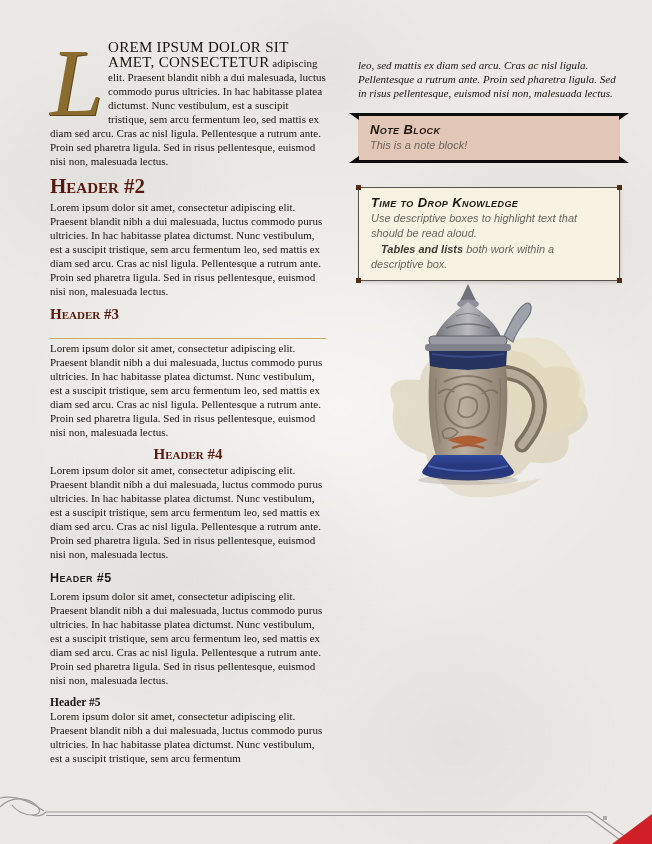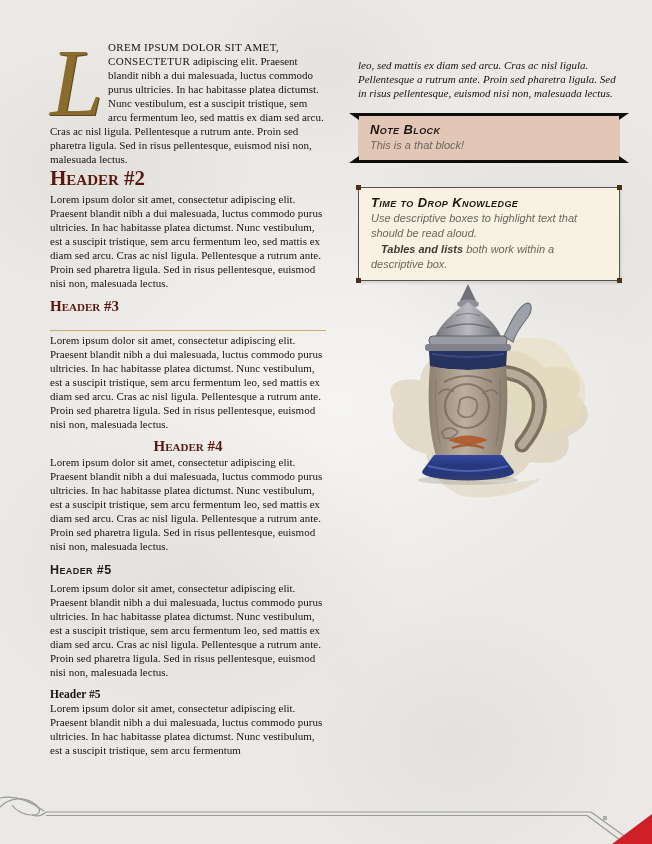--- a/index.html
+++ b/index.html
@@ -15,31 +15,31 @@
       radial-gradient(420px 320px at 52% 48%, rgba(255,255,255,.55), transparent 75%),
       #ebe9e5;
     color:#17130e;
   }
   .col{position:absolute;}
   .col-left{left:50px;top:40px;width:276px;}
   .col-right{left:358px;top:58px;width:262px;font-style:italic;}
   p{margin:0;font-size:11px;line-height:14px;}
   h1,h2,h3,h4{font-family:"Liberation Serif",serif;color:#58180D;font-variant:small-caps;margin:0;font-weight:700;}
   h1{font-size:27px;line-height:30px;margin-bottom:4px;letter-spacing:.5px;}
-  h2{font-size:21px;line-height:24px;margin-top:0;margin-bottom:2px;}
+  h2{font-size:21px;line-height:24px;margin-top:6px;margin-bottom:2px;}
   h3{font-size:15px;line-height:18px;margin-top:7px;margin-bottom:2px;border-bottom:1.5px solid #c9ad6a;padding-bottom:15px;}
   h4{font-size:15px;line-height:15px;margin-top:8px;margin-bottom:1px;text-align:center;}
   h5{font-family:"Liberation Sans",sans-serif;color:#1d1c1a;font-variant:small-caps;font-weight:700;
      font-size:12.5px;line-height:15px;margin:10px 0 3px 0;letter-spacing:.4px;}
   h6{font-family:"Liberation Serif",serif;color:#17130e;font-weight:700;font-size:11.5px;line-height:14px;margin:8px 0 0 0;}
   .dropcap{
     float:left;width:54px;font-size:96px;line-height:82px;font-style:italic;
     color:#8a6c2e;text-shadow:1px 1px 0 #5e471c;margin:2px 4px 0 0;
   }
-  .lead{text-transform:uppercase;font-size:11px;letter-spacing:.3px;}
+  .lead{text-transform:uppercase;font-size:15px;letter-spacing:.3px;}
   
   .note{
     position:relative;margin-top:13px;background:#e3c7b6;
     border-top:3px solid #0d0d0d;border-bottom:3px solid #0d0d0d;
     padding:5px 3px 7px 12px;
   }
   .wing{position:absolute;width:10px;height:7px;background:#0d0d0d;}
   .wing.tl{left:-9px;top:-3px;clip-path:polygon(0 0,100% 0,100% 100%);}
   .wing.tr{right:-9px;top:-3px;clip-path:polygon(0 0,100% 0,0 100%);}
   .wing.bl{left:-9px;bottom:-3px;clip-path:polygon(100% 0,100% 100%,0 100%);}
@@ -86,21 +86,21 @@
 
 <div class="col col-right">
   <p>leo, sed mattis ex diam sed arcu. Cras ac nisl ligula. Pellentesque a rutrum ante. Proin sed pharetra ligula. Sed in risus pellentesque, euismod nisi non, malesuada lectus.</p>
 
   <div class="note">
     <span class="wing tl"></span>
     <span class="wing tr"></span>
     <span class="wing bl"></span>
     <span class="wing br"></span>
     <div class="box-title">Note Block</div>
-    <div class="sans-body">This is a that block!</div>
+    <div class="sans-body">This is a note block!</div>
   </div>
 
   <div class="descriptive">
     <span class="dot tl"></span>
     <span class="dot tr"></span>
     <span class="dot bl"></span>
     <span class="dot br"></span>
     <div class="box-title">Time to Drop Knowledge</div>
     <div class="sans-body">Use descriptive boxes to highlight text that should be read aloud.</div>
     <div class="sans-body desc-indent"><b>Tables and lists</b><span> both work within a descriptive box.</span></div>

